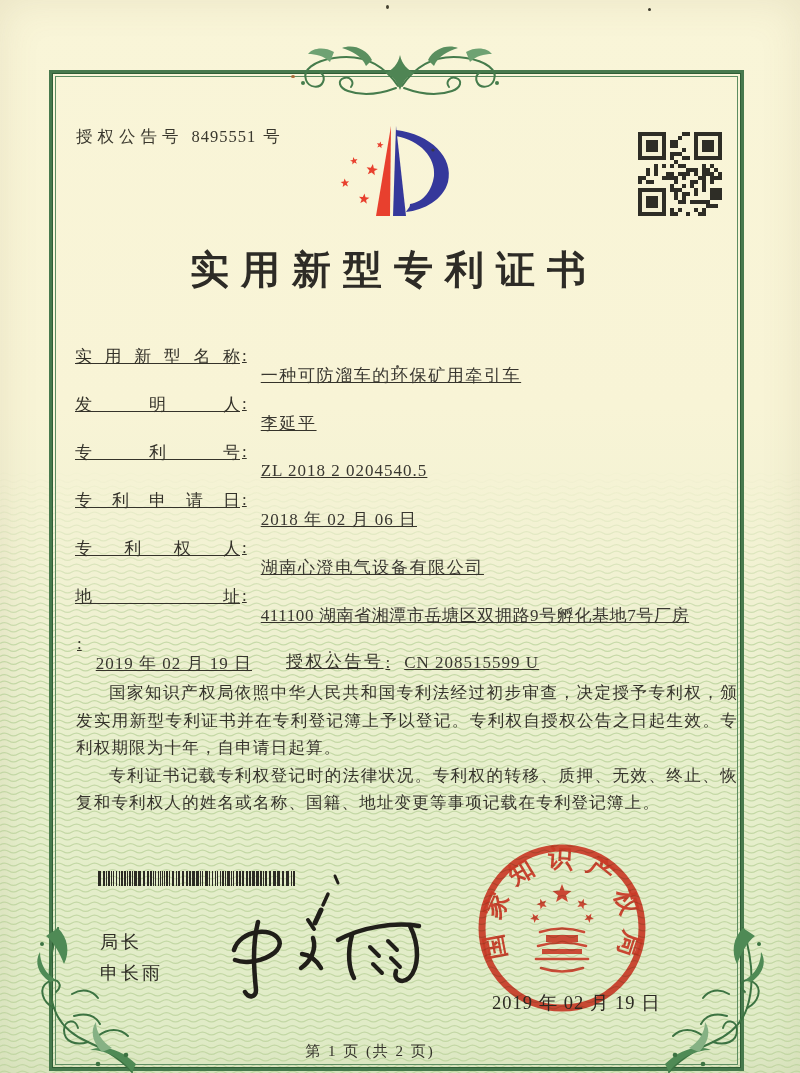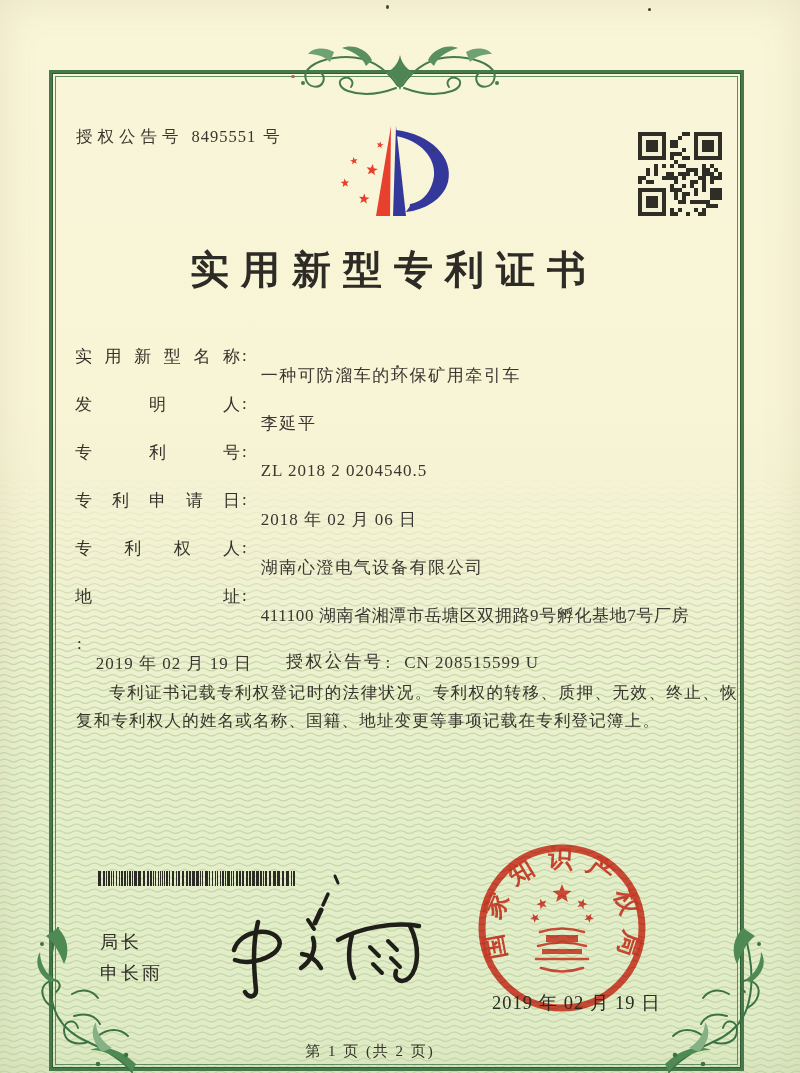--- a/index.html
+++ b/index.html
@@ -31,21 +31,21 @@
   .cert-no .sp{letter-spacing:5px;}
   .cert-no .num{letter-spacing:1px;margin-left:8px;}
   .cert-no .suf{margin-left:7px;}
   .logo{position:absolute;left:336px;top:124px;}
   .qr{position:absolute;left:638px;top:132px;}
   .title{
     position:absolute;left:0;right:0;top:243px;margin:0;
     text-align:center;font-size:39px;font-weight:600;color:#2d2b26;
     letter-spacing:12px;transform:translateX(-6px);
   }
-  .fields{position:absolute;left:75px;right:58px;top:332px;color:#35332a;}
+  .fields{position:absolute;left:75px;right:58px;top:332px;color:#35332a;text-decoration:underline;}
   .frow{display:flex;align-items:center;height:48px;font-size:17px;white-space:nowrap;}
   .flabel{
     display:inline-block;width:165px;
     text-align:justify;text-align-last:justify;-moz-text-align-last:justify;
     color:#34322a;
   }
   .fcolon{margin:0 14px 0 2px;}
   .fvalue{letter-spacing:1.6px;color:#393730;margin-top:38px;}
   .fvalue.numval{letter-spacing:1px;}
   .pair2{margin-left:34px;display:flex;align-items:flex-end;}
@@ -410,20 +410,21 @@
         <span class="fvalue numval">2019 年 02 月 19 日</span>
       <span class="pair2">
         <span class="flabel2">授权公告号</span>
           <span class="fcolon">:</span>
           <span class="fvalue numval">CN 208515599 U</span>
       </span>
     </div>
   </div>
 
   <div class="body-text">
+    <p>国家知识产权局依照中华人民共和国专利法经过初步审查，决定授予专利权，颁发实用新型专利证书并在专利登记簿上予以登记。专利权自授权公告之日起生效。专利权期限为十年，自申请日起算。</p>
     <p>专利证书记载专利权登记时的法律状况。专利权的转移、质押、无效、终止、恢复和专利权人的姓名或名称、国籍、地址变更等事项记载在专利登记簿上。</p>
   </div>
 
   <svg class="barcode" width="202" height="15" viewBox="0 0 202 15" shape-rendering="crispEdges" aria-hidden="true">
     <g id="barcode-bars" fill="#2c2b24">
         <rect x="0" y="0" width="3" height="15"></rect>
         <rect x="5" y="0" width="2" height="15"></rect>
         <rect x="8" y="0" width="1" height="15"></rect>
         <rect x="10" y="0" width="2" height="15"></rect>
         <rect x="13" y="0" width="1" height="15"></rect>

